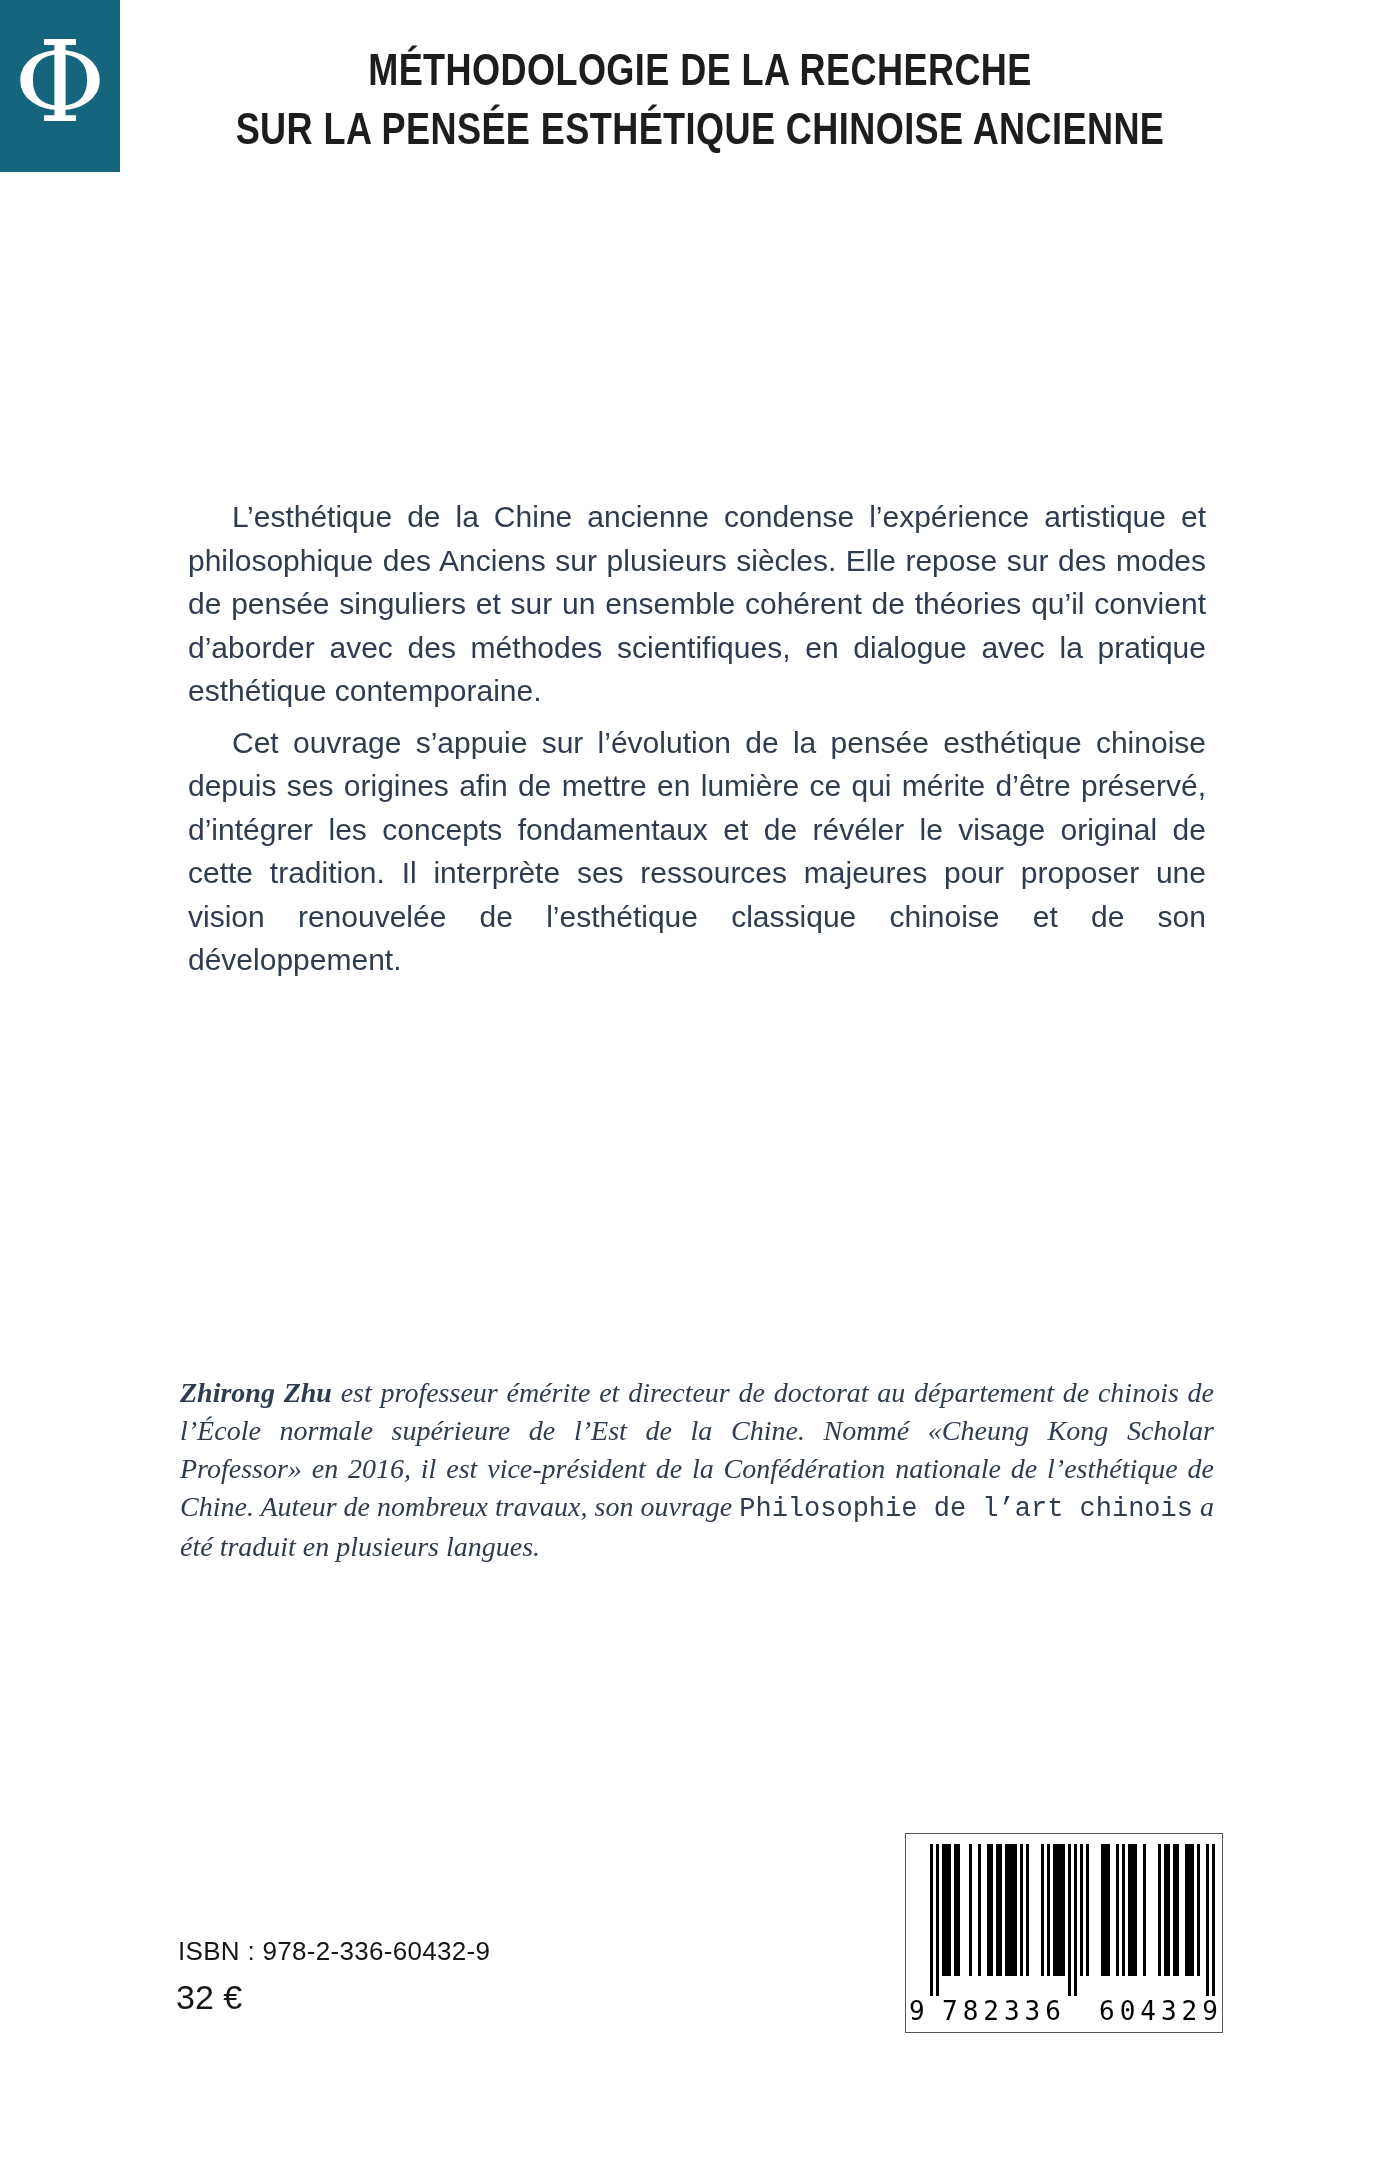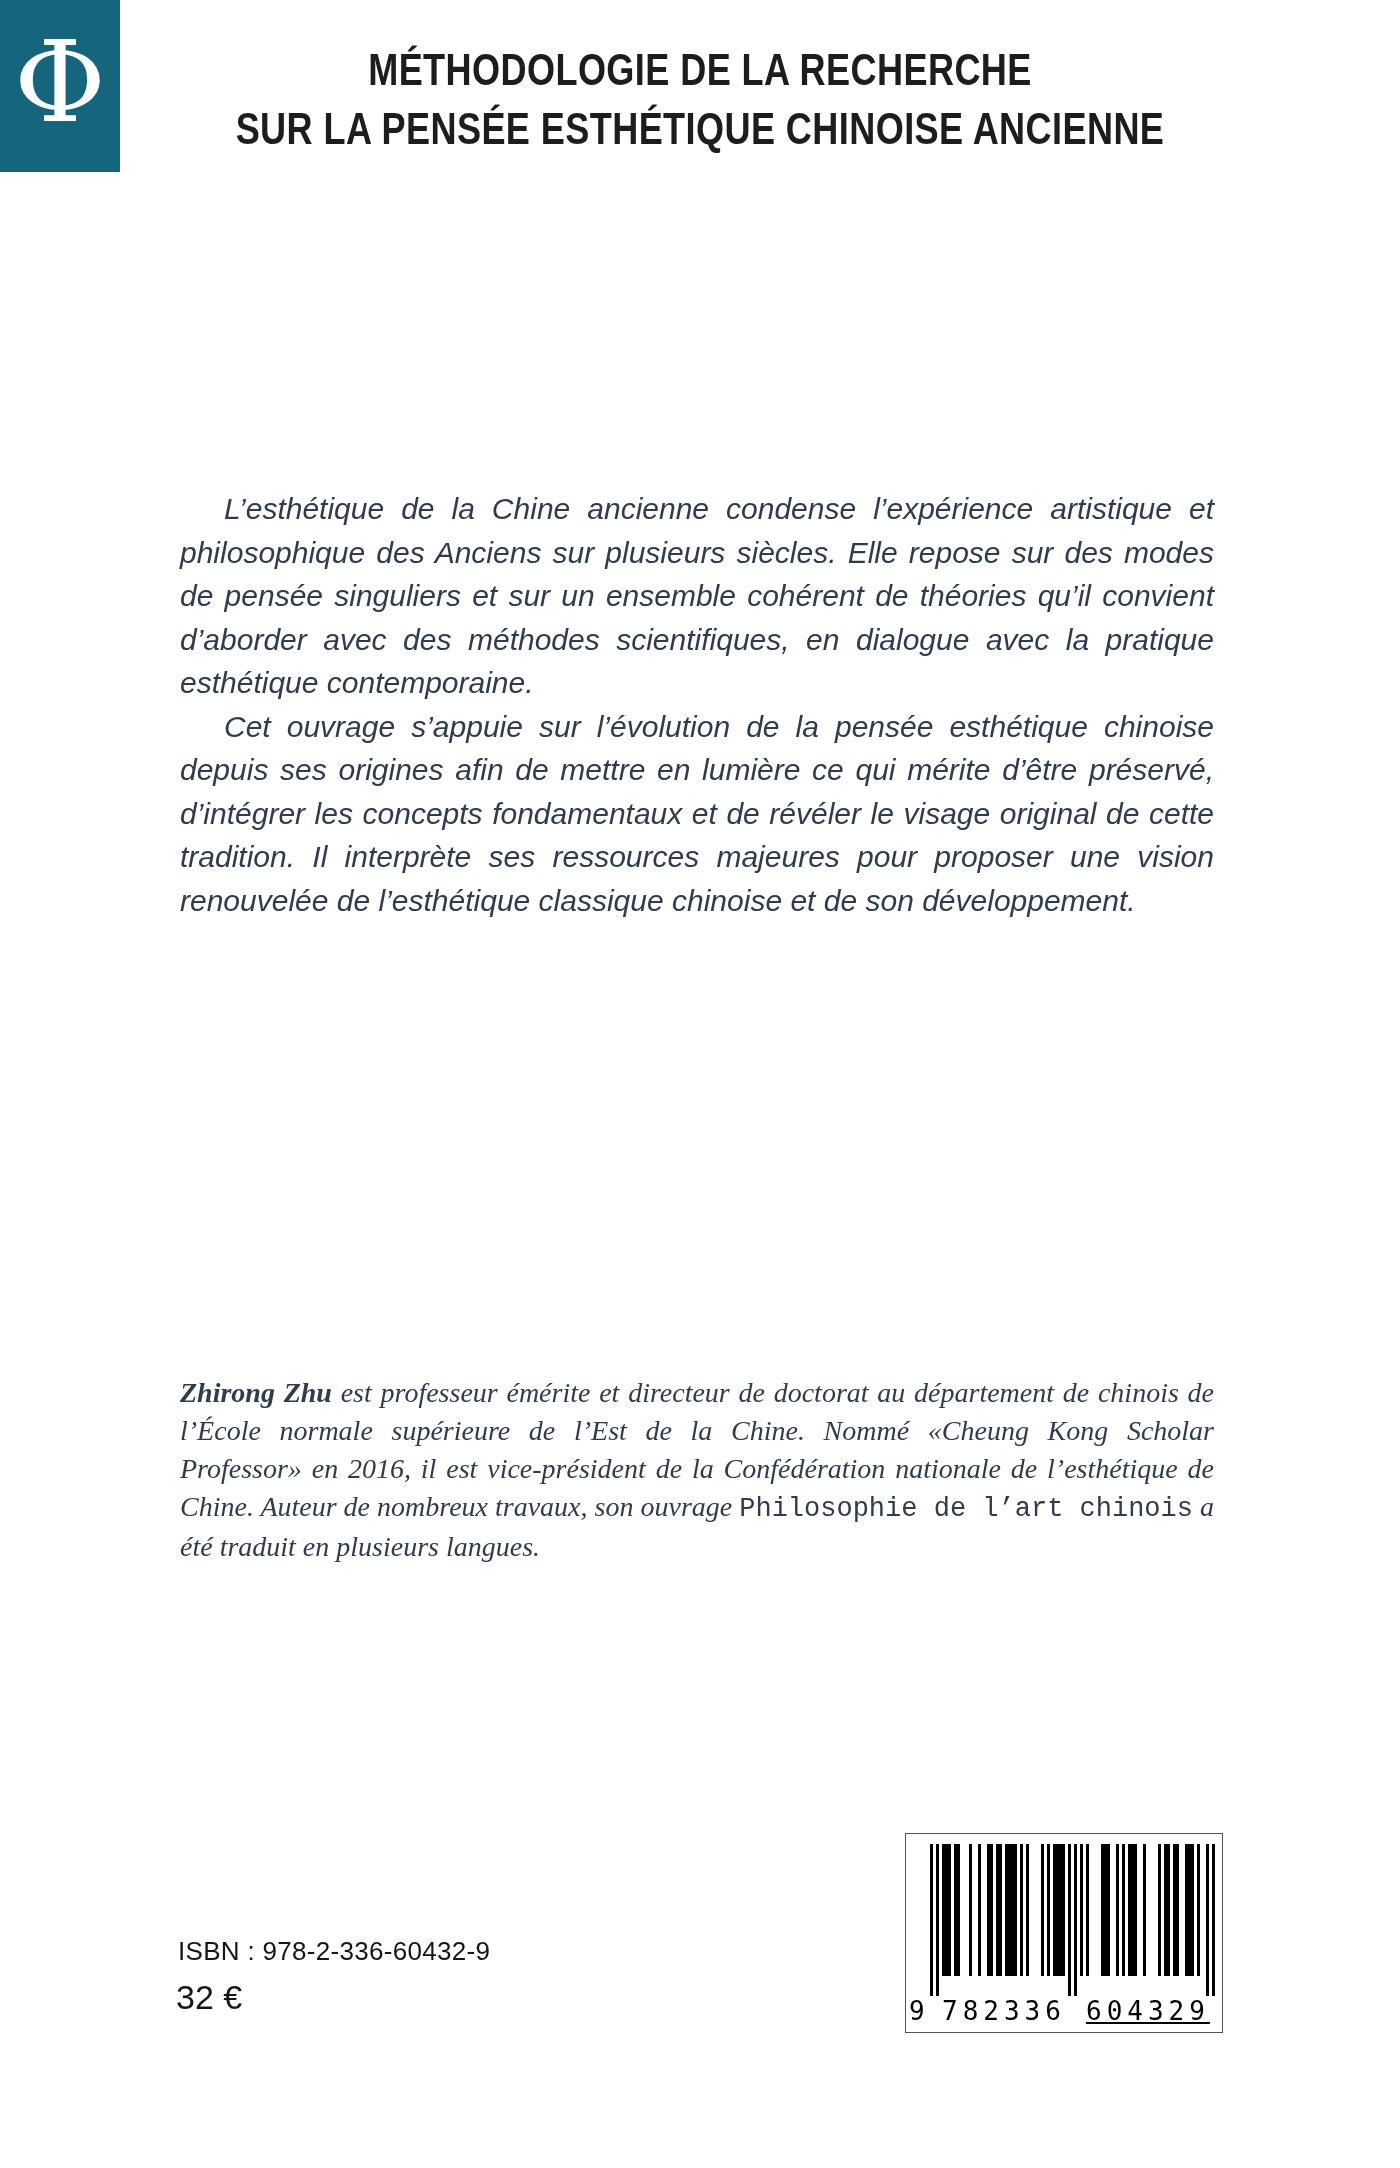--- a/index.html
+++ b/index.html
@@ -38,21 +38,21 @@
     transform-origin:50% 0;
   }
 
   
   .synopsis{
     position:absolute;left:180px;top:487px;width:1034px;
     color:var(--ink-body,#2f3b4e);
     font-size:30px;line-height:43.5px;
     text-align:justify;
   }
-  .synopsis p{margin:0;text-indent:44px;font-style:italic;}
+  .synopsis p{margin:8px;text-indent:44px;}
 
   
   .bio{
     position:absolute;left:180px;top:1346px;width:1034px;
     color:var(--ink-body,#2f3b4e);
     font-family:"Liberation Serif",serif;
     font-style:italic;
     font-size:28px;line-height:38px;
     text-align:justify;
   }
@@ -84,21 +84,21 @@
   .bc-mod{flex:0 0 3px;width:3px;height:132px;background:#000000;}
   .bc-guard{height:152px;}
   .bc-digit{
     position:absolute;top:162px;
     font-family:"DejaVu Sans Mono",monospace;
     font-size:26px;color:#000000;letter-spacing:5px;
     white-space:nowrap;
   }
   .bc-lead{left:3px;letter-spacing:0;}
   .bc-left{left:36px;}
-  .bc-right{left:180px;text-decoration:underline;}
+  .bc-right{left:193px;}
 </style>
 </head>
 <body>
 
 <div class="page">
 
   <div class="logo-box">
     <span class="logo-phi">Φ</span>
   </div>
 

